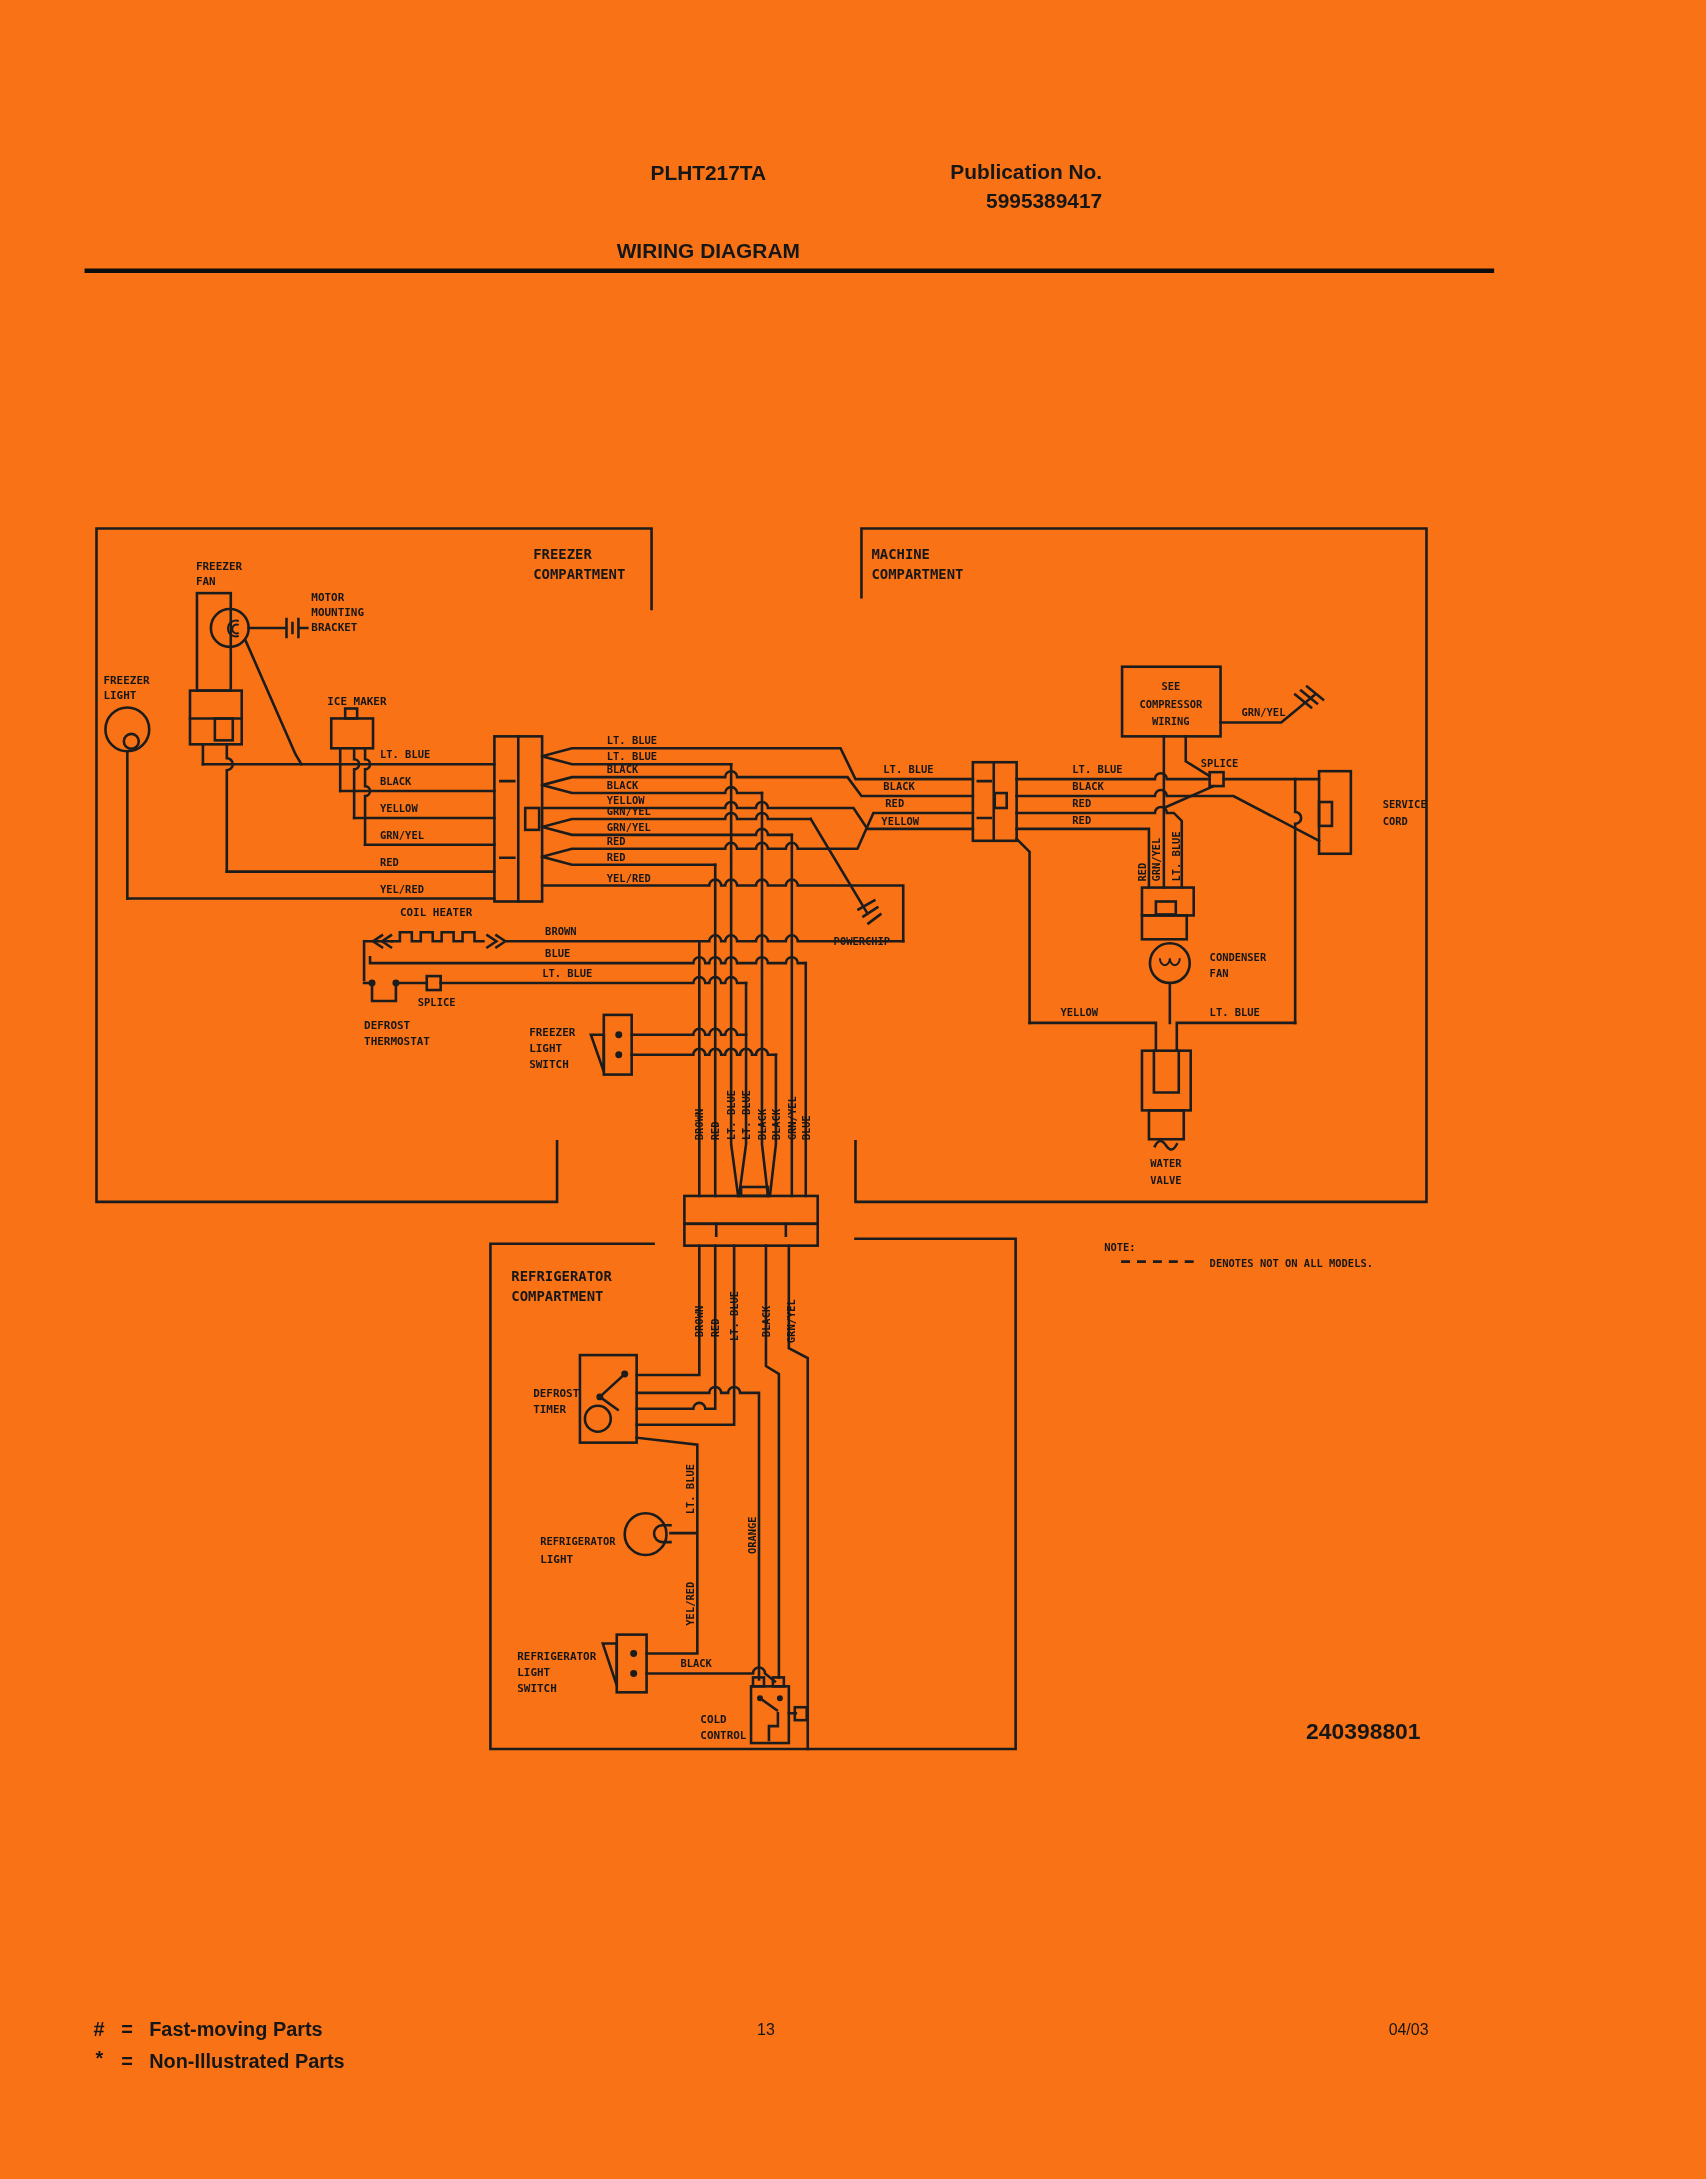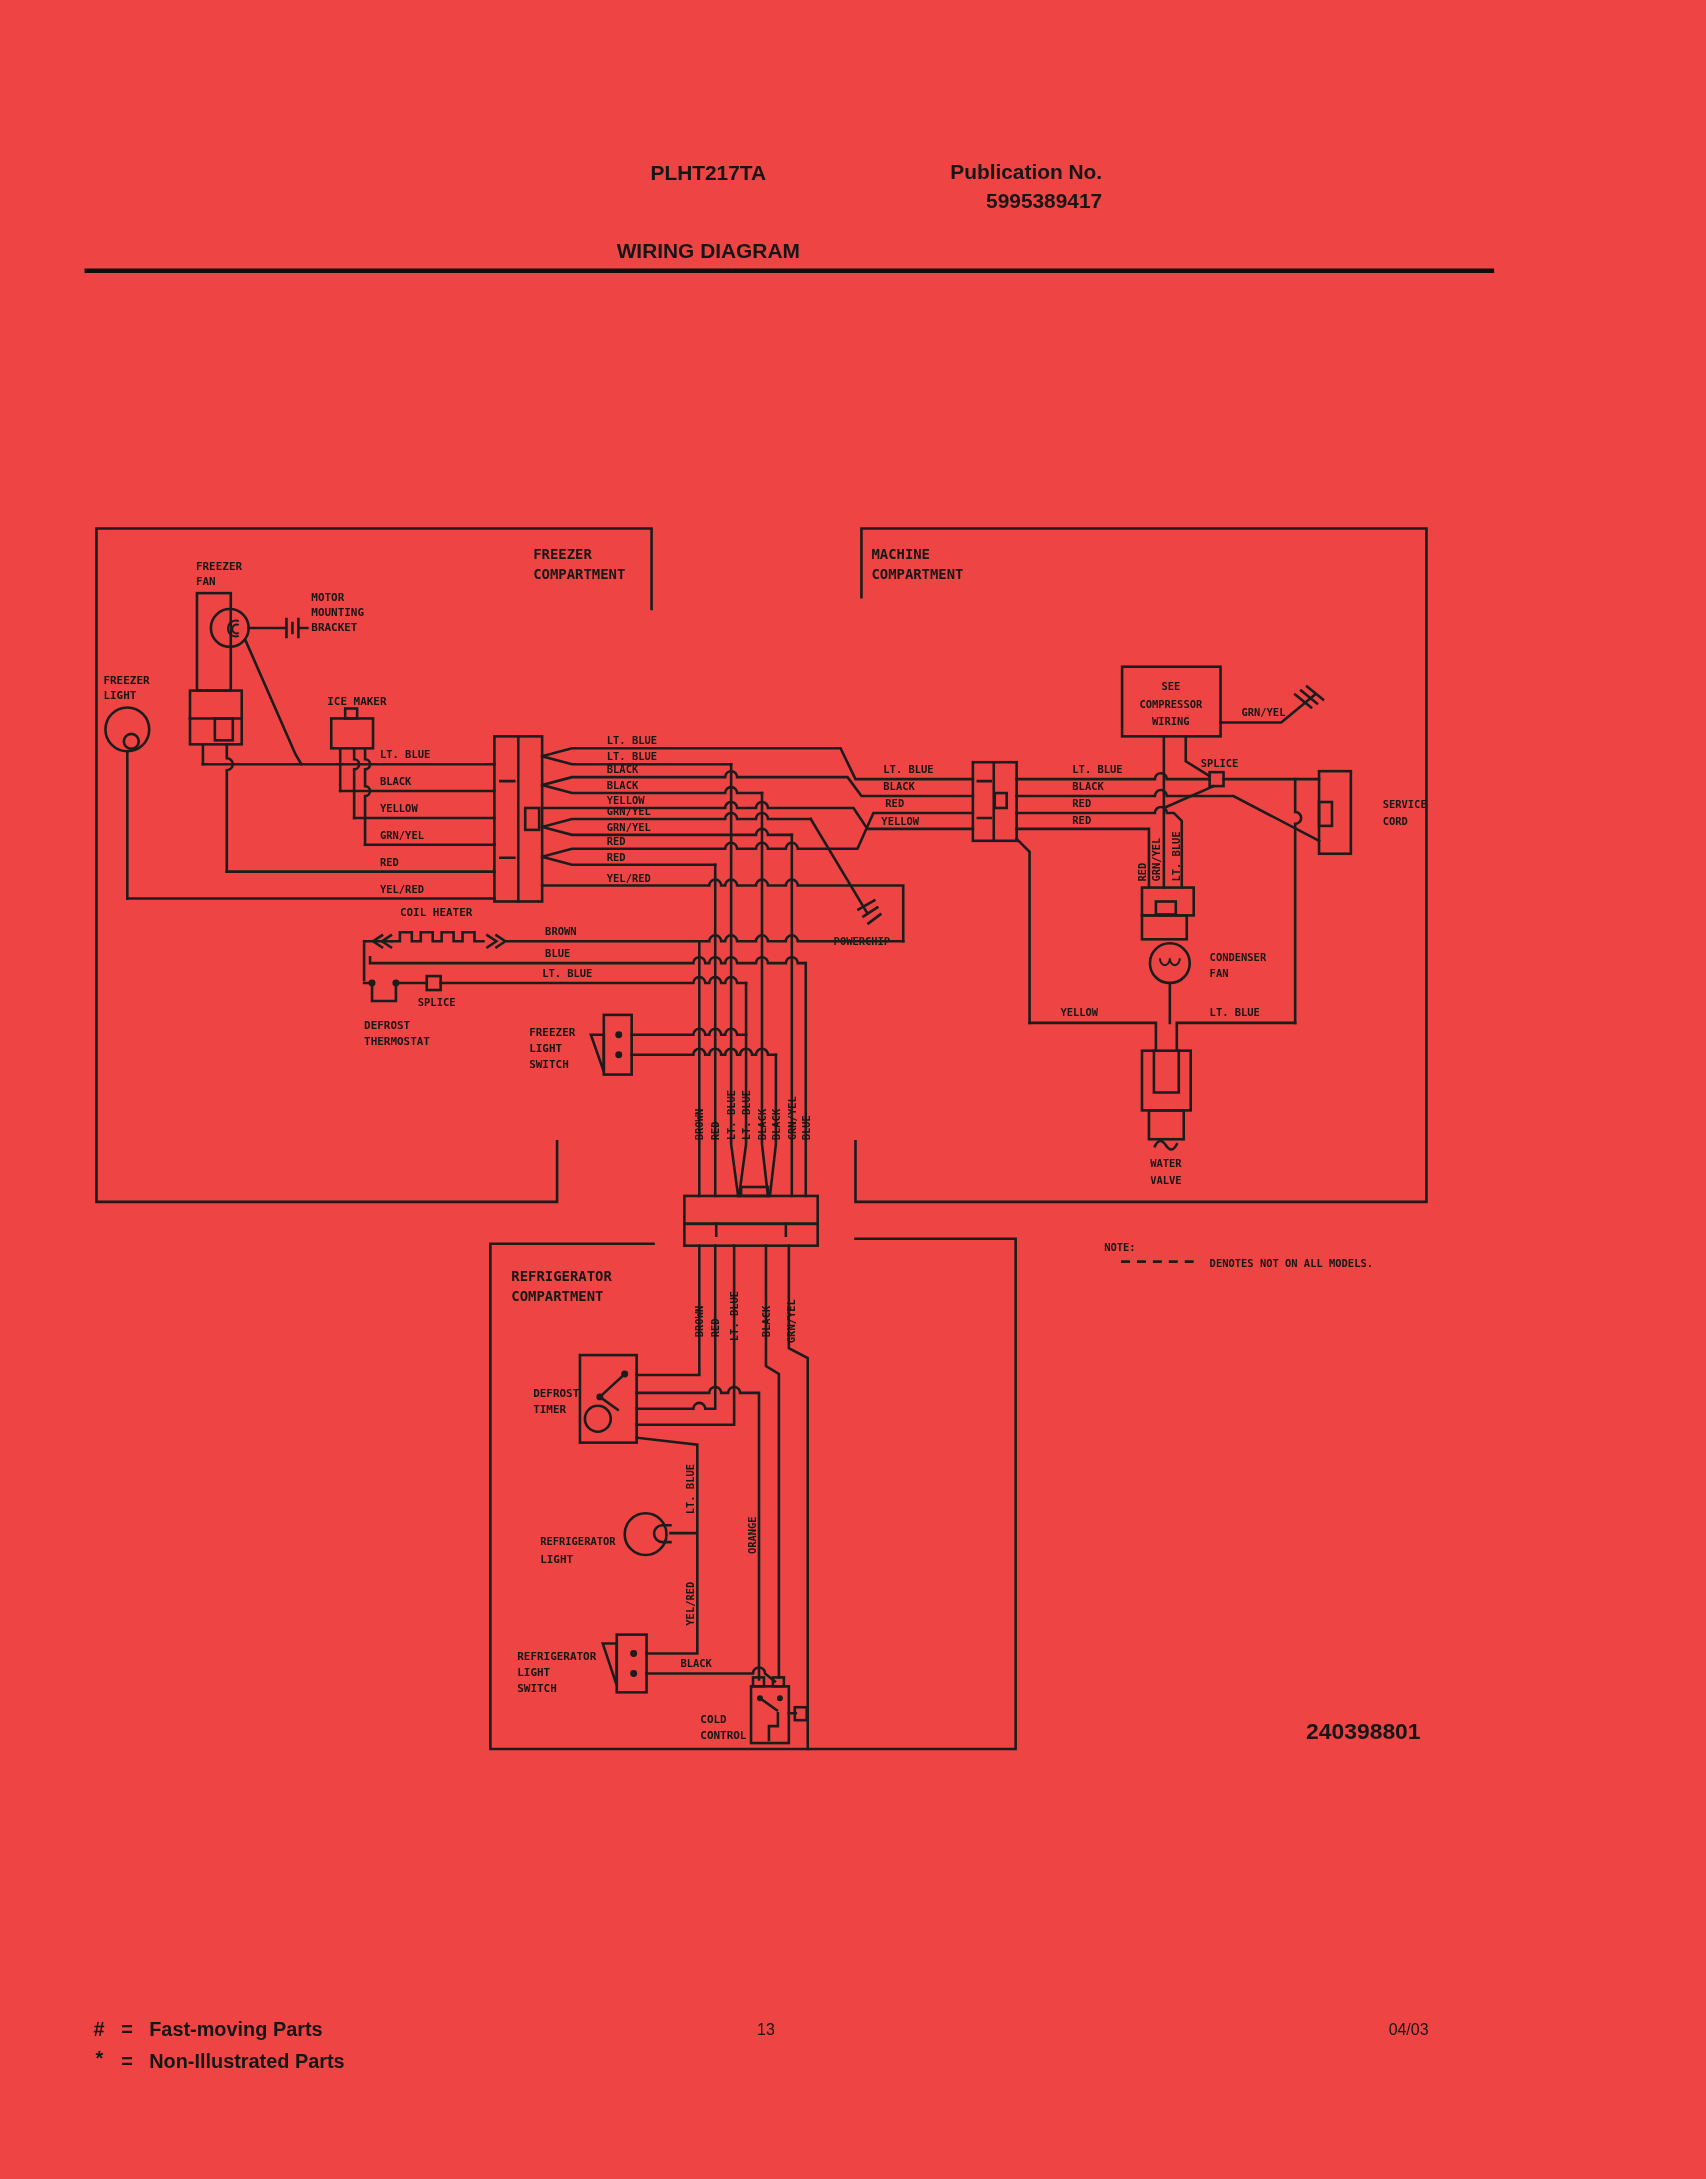--- a/index.html
+++ b/index.html
@@ -1,16 +1,16 @@
 <!DOCTYPE html>
 <html><head>
 <meta charset="utf-8">
 <style>
   html,body{margin:0;padding:0;background:#e8e8e8;}
-  .page{position:relative;width:1706px;height:2179px;background:#ef4444;margin:0 auto;
+  .page{position:relative;width:1706px;height:2179px;background:#f97316;margin:0 auto;
         font-family:"Liberation Sans", sans-serif;}
   svg{position:absolute;left:0;top:0;width:100%;height:100%;}
   svg text{font-family:"DejaVu Sans Mono", monospace;font-weight:bold;fill:#161616;}
   .hdr{font-family:"Liberation Sans", sans-serif;font-size:21px;font-weight:bold;}
   .ftr{font-family:"Liberation Sans", sans-serif;font-size:20px;font-weight:bold;}
   .pg{font-family:"Liberation Sans", sans-serif;font-size:16px;font-weight:normal;}
   .sec{font-size:14px;}
   .cmp{font-size:11px;}
   .w{font-size:10.5px;}
   .doc{font-family:"Liberation Sans", sans-serif;font-size:23px;font-weight:bold;}

